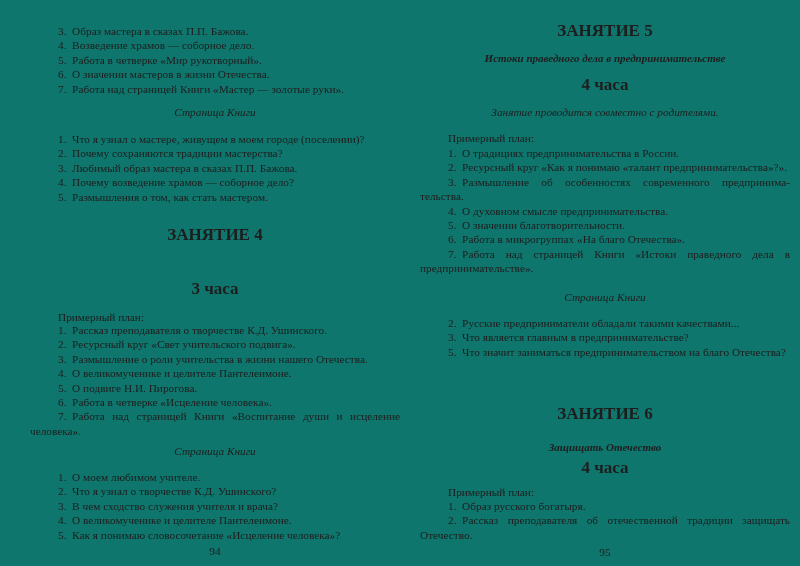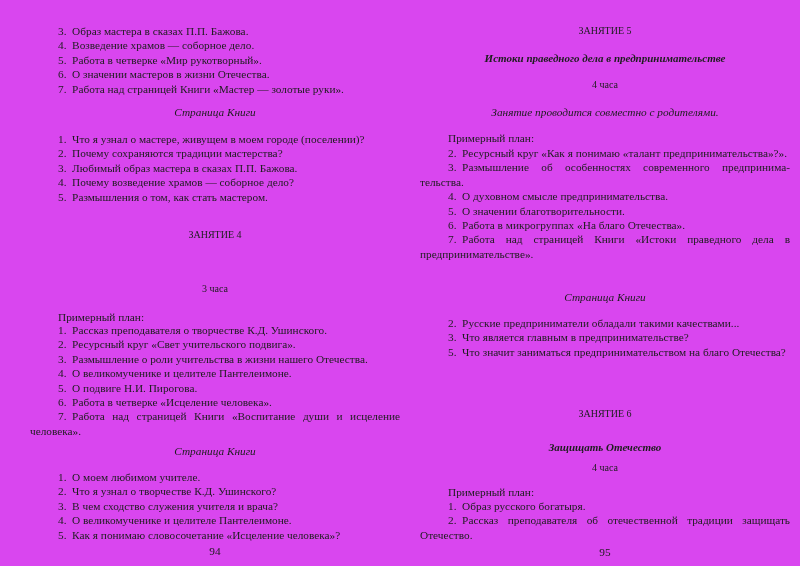--- a/index.html
+++ b/index.html
@@ -1,34 +1,34 @@
 <!DOCTYPE html>
 <html><head>
 <meta charset="utf-8">
 <style>
   html, body { margin: 0; padding: 0; background: #ffffff; }
   .spread {
     position: relative;
     width: 800px;
     height: 566px;
-    background: #d946ef;
+    background: #0f766e;
     color: #1d1d1d;
     font-family: "Liberation Serif", "DejaVu Serif", serif;
     font-size: 11.3px;
     line-height: 14.4px;
     overflow: hidden;
   }
   .page { position: absolute; top: 0; height: 566px; }
   .page-left  { left: 30px;  width: 370px; }
   .page-right { left: 420px; width: 370px; }
   .blk { position: absolute; left: 0; right: 0; }
   p { margin: 0; }
   .item { text-align: justify; text-indent: 28px; hyphens: manual; }
   .c  { text-align: center; }
-  .h  { font-weight: normal; font-size: 10px; }
+  .h  { font-weight: bold; font-size: 17px; }
   .bi { font-weight: bold; font-style: italic; font-size: 11px; }
   .i  { font-style: italic; }
   .plan-label { text-indent: 28px; }
   .pagenum { text-align: center; }
 </style>
 </head>
 <body>
 
 <div class="spread">
 
@@ -83,20 +83,21 @@
   <div class="page page-right">
 
     <p class="blk c h" style="top:24px">ЗАНЯТИЕ 5</p>
     <p class="blk c bi" style="top:51px">Истоки праведного дела в предпринимательстве</p>
     <p class="blk c h" style="top:78px">4 часа</p>
     <p class="blk c i" style="top:105px">Занятие проводится совместно с родителями.</p>
 
     <p class="blk plan-label" style="top:131px">Примерный план:</p>
 
     <div class="blk" style="top:146px">
+      <p class="item">1. О традициях предпринимательства в России.</p>
       <p class="item">2. Ресурсный круг «Как я понимаю «талант предприниматель­ства»?».</p>
       <p class="item">3. Размышление об особенностях современного предпринима­тельства.</p>
       <p class="item">4. О духовном смысле предпринимательства.</p>
       <p class="item">5. О значении благотворительности.</p>
       <p class="item">6. Работа в микрогруппах «На благо Отечества».</p>
       <p class="item">7. Работа над страницей Книги «Истоки праведного дела в предпринимательстве».</p>
     </div>
 
     <p class="blk c i" style="top:290px">Страница Книги</p>
 

